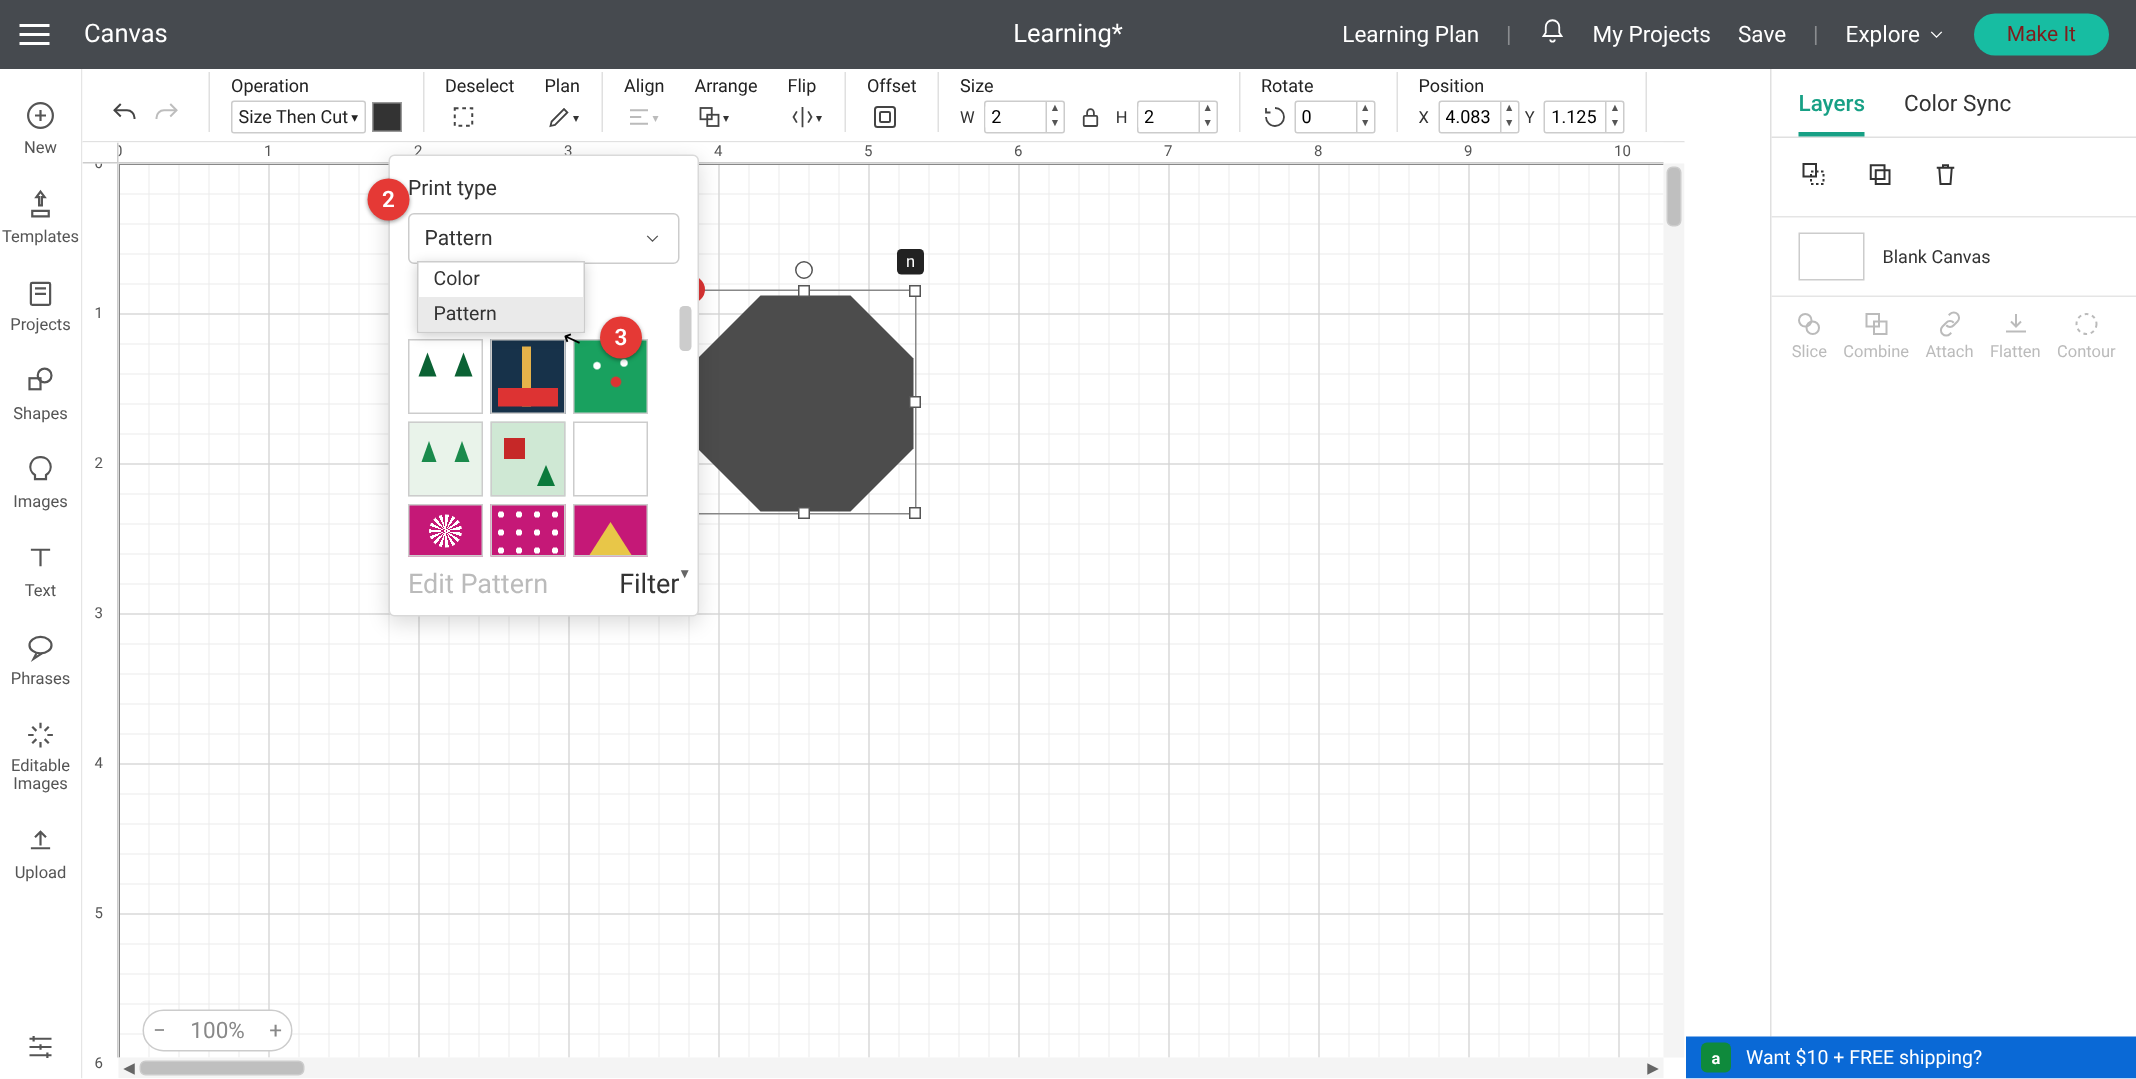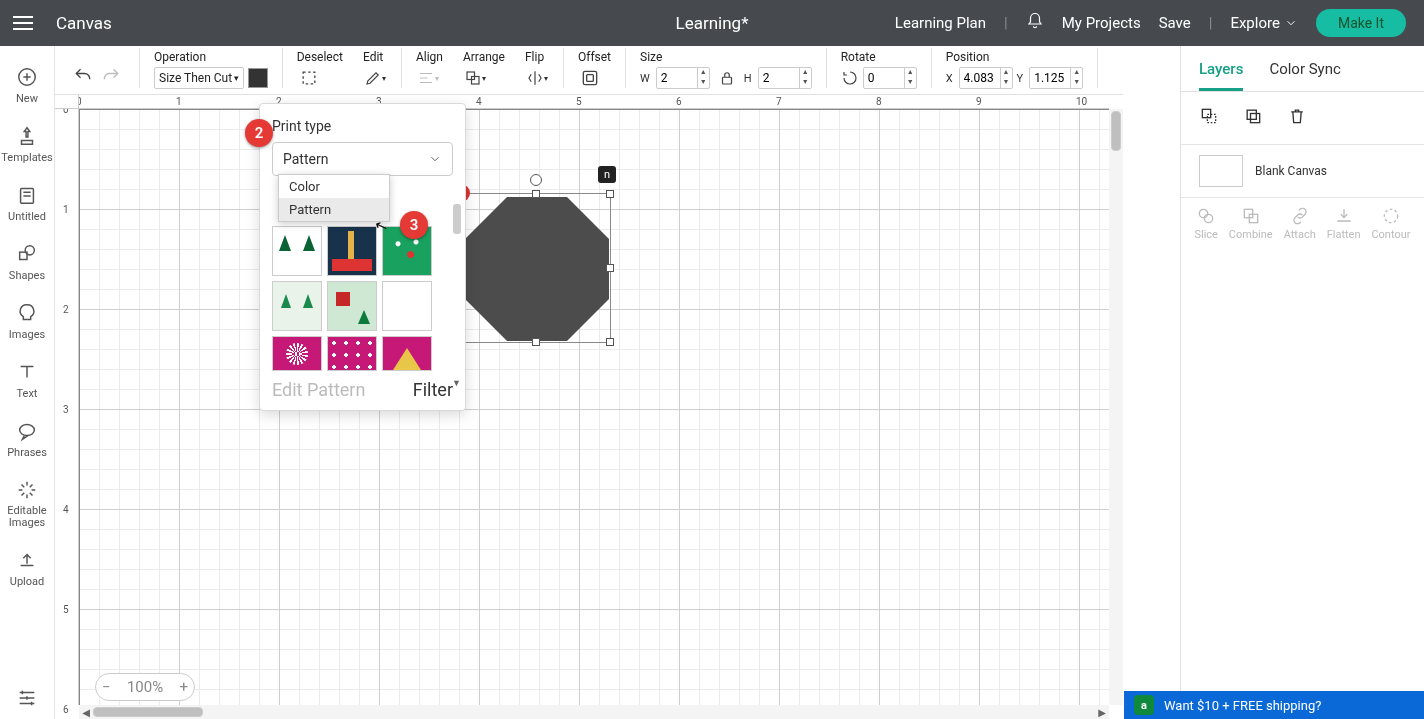--- a/index.html
+++ b/index.html
@@ -8,21 +8,21 @@
 
   
   .header { position:absolute; top:0; left:0; right:0; height:46px; background:#464a4f; display:flex; align-items:center; color:#fff; font-size:15px; }
   .header .hamburger { width:46px; display:flex; align-items:center; justify-content:center; cursor:pointer; }
   .ham-bars { width:20px; height:14px; display:flex; flex-direction:column; justify-content:space-between; }
   .ham-bars span { background:#fff; height:2px; width:100%; }
   .header .title-left { padding-left:10px; font-size:17px; }
   .header .title-center { position:absolute; left:50%; transform:translateX(-50%); font-size:17px; }
   .header .right { margin-left:auto; display:flex; align-items:center; gap:18px; padding-right:18px; height:100%; }
   .header .sep { color:#8a8d90; }
-  .makeit { background:#17bda2; color:#14532d; padding:6px 22px; border-radius:16px; font-size:14px; cursor:pointer; }
+  .makeit { background:#17bda2; color:#7f1d1d; padding:6px 22px; border-radius:16px; font-size:14px; cursor:pointer; }
   .chev-down { margin-left:4px; }
 
   
   .leftcol { position:absolute; top:46px; left:0; bottom:0; width:55px; border-right:1px solid #e5e5e5; background:#fff; display:flex; flex-direction:column; align-items:center; padding-top:10px; gap:0; }
   .leftcol .tool { display:flex; flex-direction:column; align-items:center; gap:4px; color:#555; font-size:11px; padding:10px 0; cursor:pointer; width:100%; }
   .leftcol .tool svg { width:22px; height:22px; stroke:#555; }
 
   
   .editbar { position:absolute; top:46px; left:55px; right:301px; height:49px; border-bottom:1px solid #e1e1e1; background:#fff; display:flex; align-items:flex-end; padding:0 8px 4px 8px; gap:0; font-size:12px; color:#222; }
   .editgrp { display:flex; flex-direction:column; margin:0 10px; }
@@ -194,21 +194,21 @@
       <svg viewBox="0 0 24 24">
           <path d="M12 3l3 4h-2v6h-2V7H9l3-4zM6 17h12v4H6z"></path>
         </svg>
       <span>Templates</span>
     </div>
     <div class="tool">
       <svg viewBox="0 0 24 24">
           <rect x="5" y="5" width="14" height="16" rx="1"></rect>
           <path d="M8 9h8M8 13h8"></path>
         </svg>
-      <span>Untitled</span>
+      <span>Projects</span>
     </div>
     <div class="tool">
       <svg viewBox="0 0 24 24">
           <rect x="4" y="10" width="8" height="8"></rect>
           <circle cx="15" cy="8" r="5"></circle>
         </svg>
       <span>Shapes</span>
     </div>
     <div class="tool">
       <svg viewBox="0 0 24 24">
@@ -279,21 +279,21 @@
       <span class="lbl">Deselect</span>
       <div class="row">
           <div class="iconbtn">
             <svg width="20" height="20" viewBox="0 0 24 24" stroke="#444">
               <rect x="5" y="5" width="14" height="14" stroke-dasharray="3 3"></rect>
             </svg>
           </div>
         </div>
     </div>
     <div class="editgrp">
-      <span class="lbl">Edit</span>
+      <span class="lbl">Plan</span>
       <div class="row">
           <div class="iconbtn">
             <svg width="18" height="18" viewBox="0 0 24 24" stroke="#444">
               <path d="M4 20l4-1 11-11-3-3L5 16l-1 4z"></path>
             </svg>
             <span class="tri" style="font-size:8px;">▾</span>
           </div>
         </div>
     </div>
     <div class="vdiv"></div>

